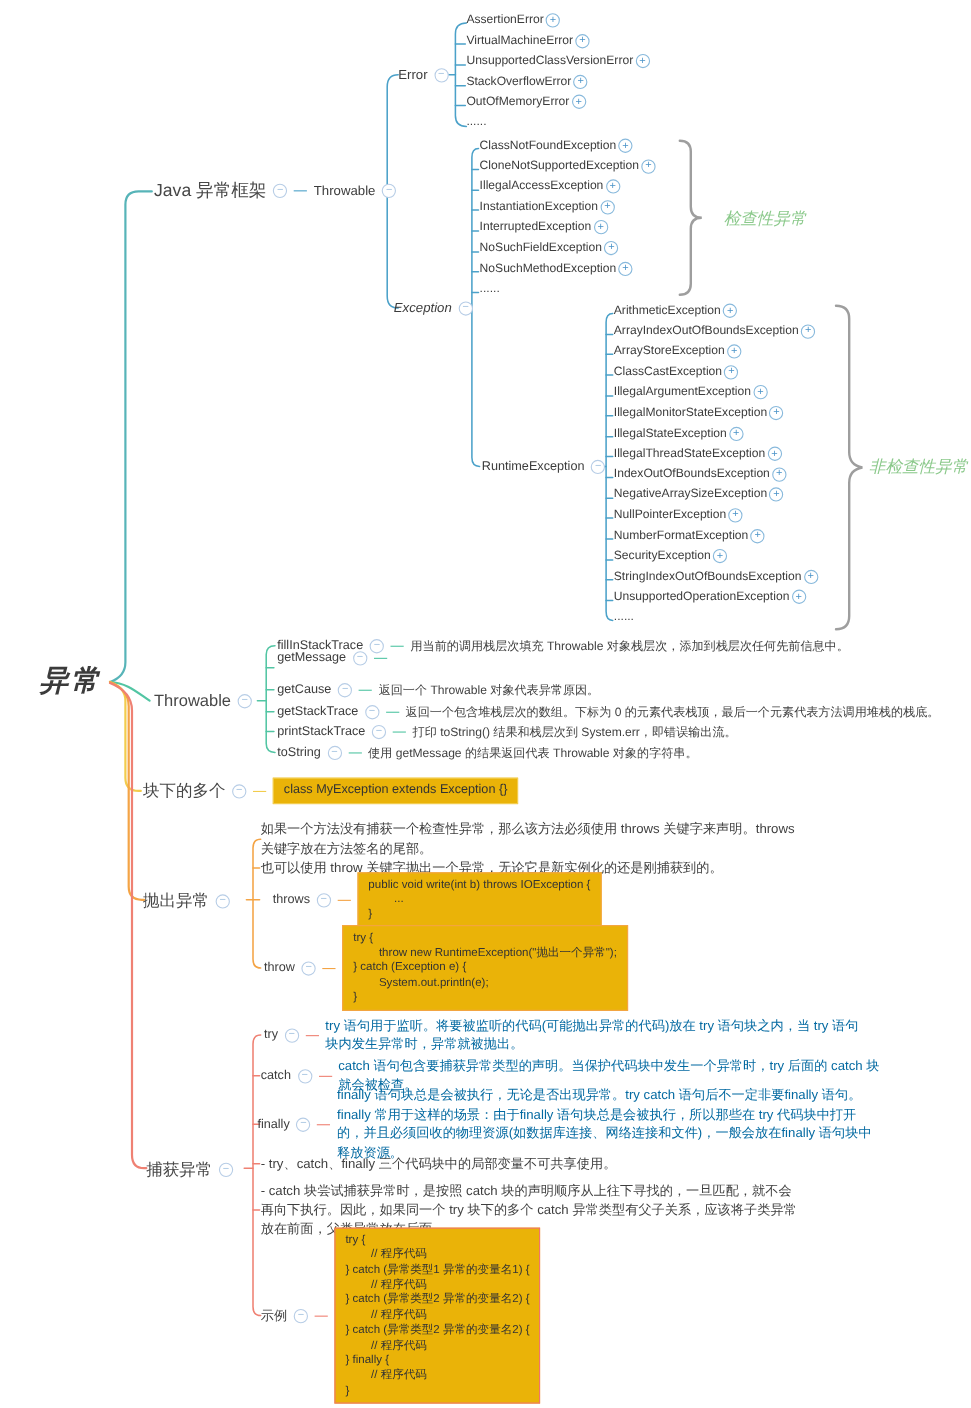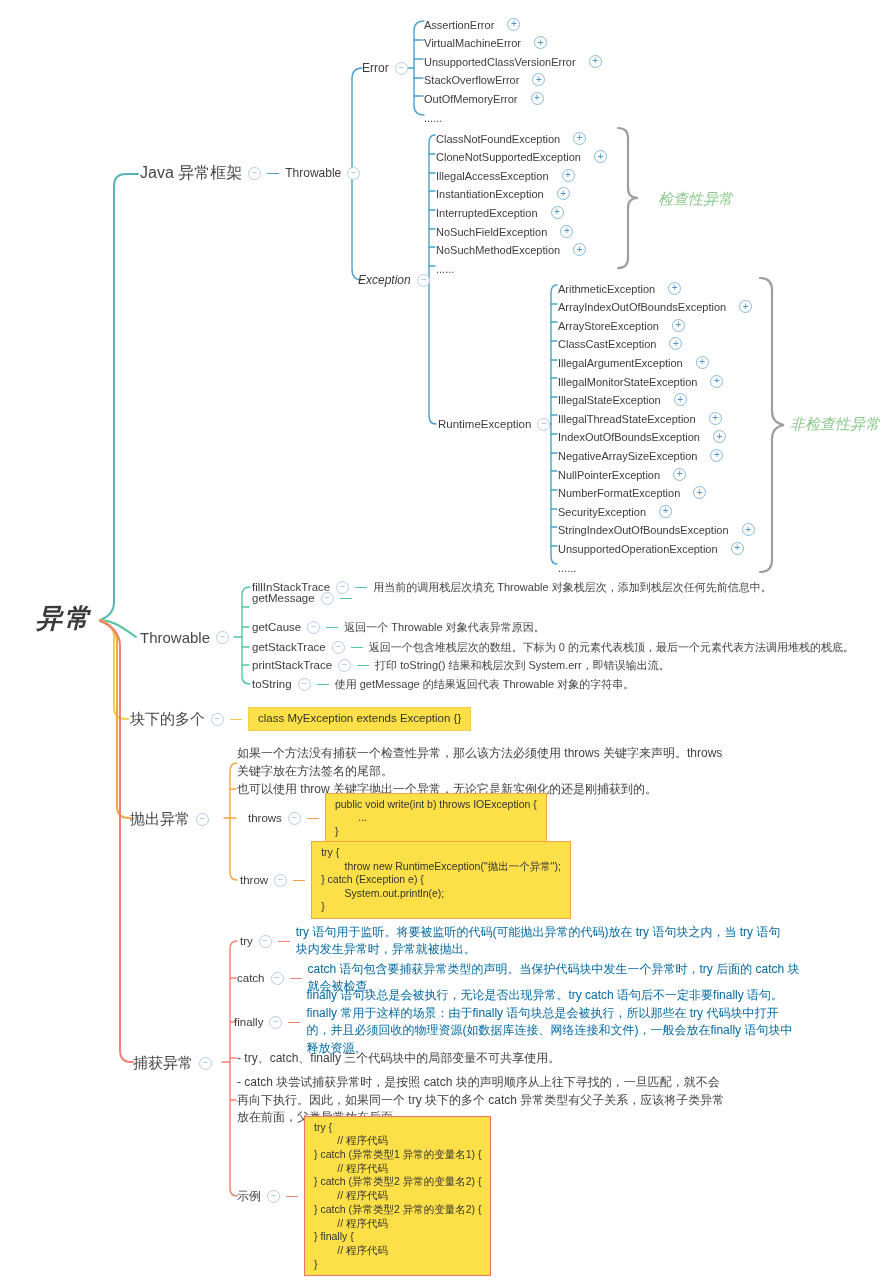--- a/index.html
+++ b/index.html
@@ -1,36 +1,36 @@
 <!DOCTYPE html>
 <html><head>
 <meta charset="utf-8">
 <style>
   html,body{margin:0;padding:0;background:#fff;}
   #stage{position:relative;width:883px;height:1280px;background:#fff;overflow:hidden;
          font-family:"Liberation Sans","DejaVu Sans",sans-serif;color:#3c3c3c;}
   svg.wires{position:absolute;left:0;top:0;pointer-events:none;}
   .nrow{position:absolute;display:flex;align-items:center;gap:6px;white-space:nowrap;}
   .grp{position:absolute;}
-  .xrow{display:flex;align-items:flex-end;gap:13px;height:18.6px;}
+  .xrow{display:flex;align-items:flex-start;gap:2px;height:18.6px;}
   .xname{font-size:11px;color:#3c3c3c;}
   .lbl-root{position:absolute;font-size:26px;font-weight:bold;color:#3b3b3b;letter-spacing:2px;font-style:italic;}
   .lbl-lg{font-size:16px;color:#474747;}
   .lbl-md{font-size:15px;color:#474747;}
   .lbl-sm{font-size:12px;color:#3c3c3c;}
   .lbl-xs{font-size:11.5px;color:#3c3c3c;}
   .mc{flex:none;width:11px;height:11px;border-radius:50%;border:1px solid #b7cde6;color:#9fc0de;
       font-size:10px;line-height:10px;display:flex;align-items:center;justify-content:center;background:#fff;}
   .pc{flex:none;width:11px;height:11px;border-radius:50%;border:1px solid #88b9dc;color:#4a93c8;
       font-size:10px;line-height:10px;display:flex;align-items:center;justify-content:center;background:#fff;}
   .dash{flex:none;width:12px;height:0;border-top:1.6px solid var(--c,#999);}
   .mdesc{font-size:11px;color:#3f3f3f;}
   .desc2{font-size:12px;color:#0369a1;line-height:17.5px;white-space:pre-line;}
   .para{position:absolute;font-size:12px;color:#3f3f3f;line-height:17.5px;white-space:pre-line;}
-  .codebox{border:1.4px solid var(--bc,#f4a445);background:#fde047;padding:4px 9px;
+  .codebox{border:1.4px solid var(--bc,#f4a445);background:#eab308;padding:4px 9px;
            font-size:10.5px;line-height:13.5px;color:#333;white-space:pre;}
   .ann{position:absolute;font-size:15px;font-style:italic;color:#8bc98b;}
 </style>
 </head>
 <body>
 
 <div id="stage">
 
   <svg class="wires" width="883" height="1280" viewBox="0 0 883 1280">
     <g fill="none" stroke-linecap="round">

